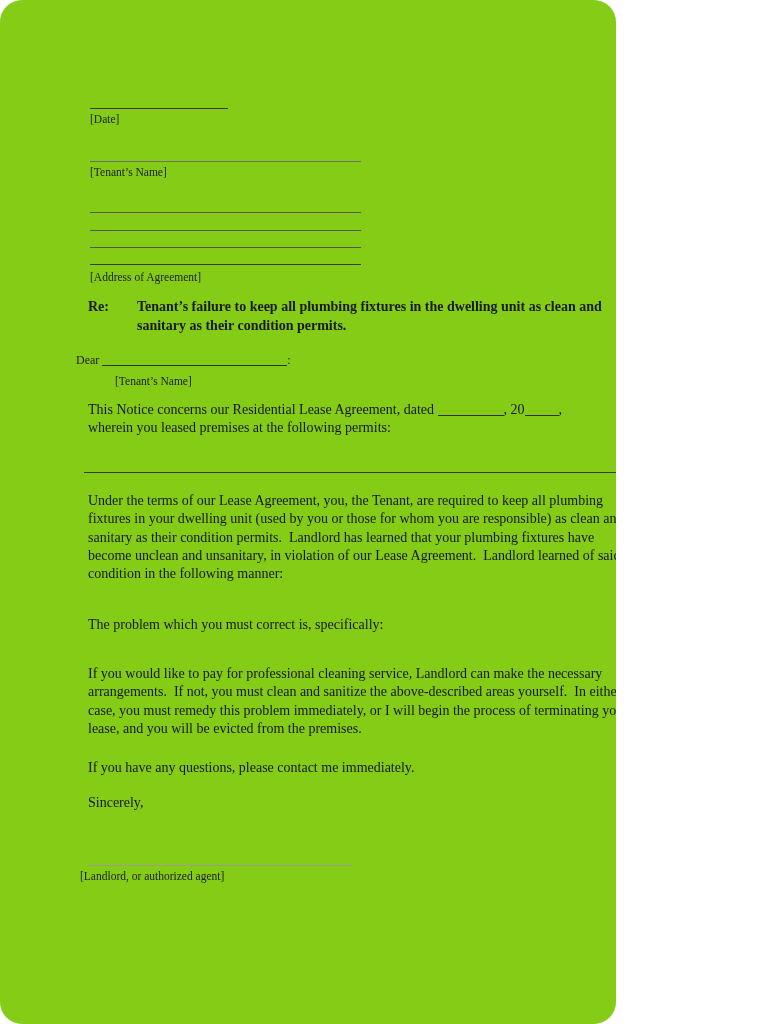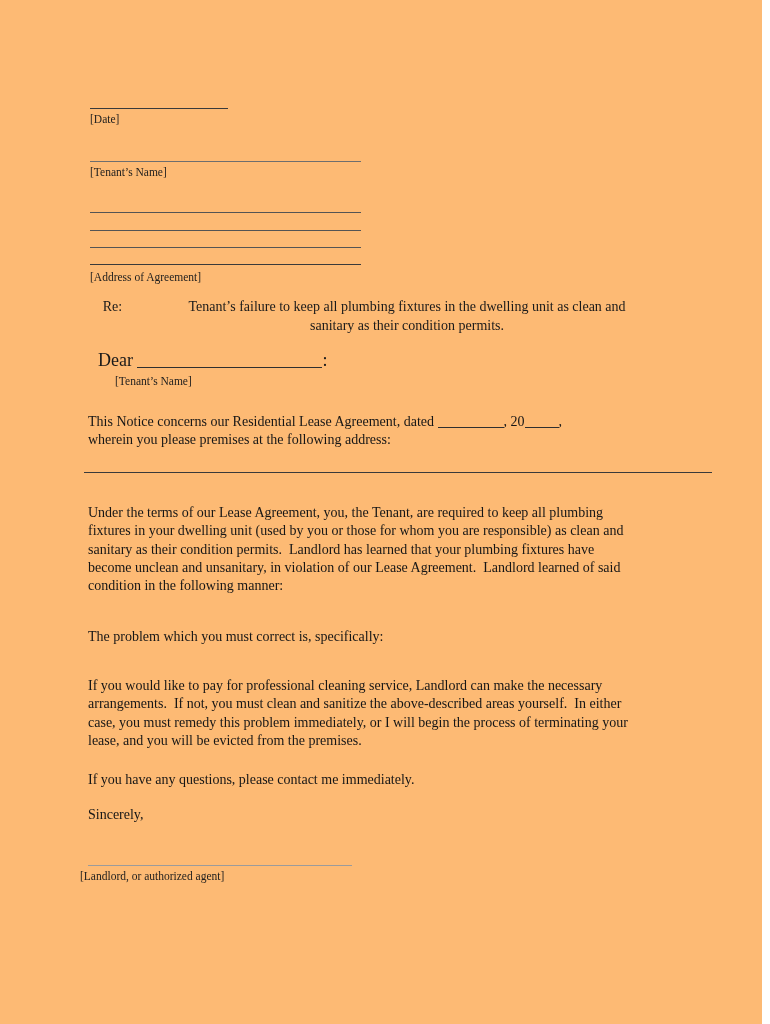--- a/index.html
+++ b/index.html
@@ -1,33 +1,33 @@
 <!DOCTYPE html>
 <html><head>
 <meta charset="utf-8">
 <style>
   html,body{margin:0;padding:0;background:#ffffff;}
   .page{
     position:relative;
-    width:762px;height:1024px;
-    background:#fdba74;
+    width:616px;height:1024px;
+    background:#84cc16;
     font-family:"Liberation Serif","DejaVu Serif",serif;
     color:#1a1a1a;
     overflow:hidden;
+    border-radius:22px;
   }
   .para{
     position:absolute;
     left:88px;
     width:612px;
     font-size:14px;
     line-height:18.3px;
     color:#161616;
-    margin-top:12px;
   }
-  .bold{font-weight:normal;text-align:center;}
+  .bold{font-weight:bold;}
   .small-label{
     position:absolute;
     font-size:11.5px;
     line-height:14px;
     color:#1d1d1d;
   }
   .rule{
     position:absolute;
     height:0;
     border-top:1.5px solid #3a3a3a;
@@ -45,22 +45,22 @@
     position:absolute;
     left:88px;top:298px;
     display:flex;
     font-size:14px;
     line-height:18.5px;
   }
   .re-label{width:49px;flex:0 0 49px;}
   .re-text{width:540px;}
   .salutation{
     position:absolute;
-    left:98px;top:351px;
-    font-size:18px;
+    left:76px;top:351px;
+    font-size:12px;
     line-height:18.3px;
   }
 </style>
 </head>
 <body>
 
 <div class="page">
 
   <div class="rule" style="top:108px;left:90px;width:138px;"></div>
   <div class="small-label" style="top:112px;left:90px;">[Date]</div>
@@ -79,21 +79,21 @@
     <div class="re-text bold">Tenant’s failure to keep all plumbing fixtures in the dwelling unit as clean and<br>sanitary as their condition permits.</div>
   </div>
 
   <div class="salutation">
     <span>Dear </span><span class="blank" style="width:185px;"></span><span>:</span>
   </div>
   <div class="small-label" style="top:374px;left:115px;">[Tenant’s Name]</div>
 
   <div class="para" style="top:401px;">
     <span>This Notice concerns our Residential Lease Agreement, dated </span><span class="blank" style="width:66px;"></span><span>, 20</span><span class="blank" style="width:34px;"></span><span>,</span><br>
-    <span>wherein you please premises at the following address:</span>
+    <span>wherein you leased premises at the following permits:</span>
   </div>
 
   <div class="rule" style="top:472px;left:84px;width:628px;"></div>
 
   <div class="para" style="top:492px;">Under the terms of our Lease Agreement, you, the Tenant, are required to keep all plumbing<br>fixtures in your dwelling unit (used by you or those for whom you are responsible) as clean and<br>sanitary as their condition permits.&nbsp; Landlord has learned that your plumbing fixtures have<br>become unclean and unsanitary, in violation of our Lease Agreement.&nbsp; Landlord learned of said<br>condition in the following manner:</div>
 
   <div class="para" style="top:665px;">If you would like to pay for professional cleaning service, Landlord can make the necessary<br>arrangements.&nbsp; If not, you must clean and sanitize the above-described areas yourself.&nbsp; In either<br>case, you must remedy this problem immediately, or I will begin the process of terminating your<br>lease, and you will be evicted from the premises.</div>
 
   <div class="para" style="top:616px;">The problem which you must correct is, specifically:</div>
 

